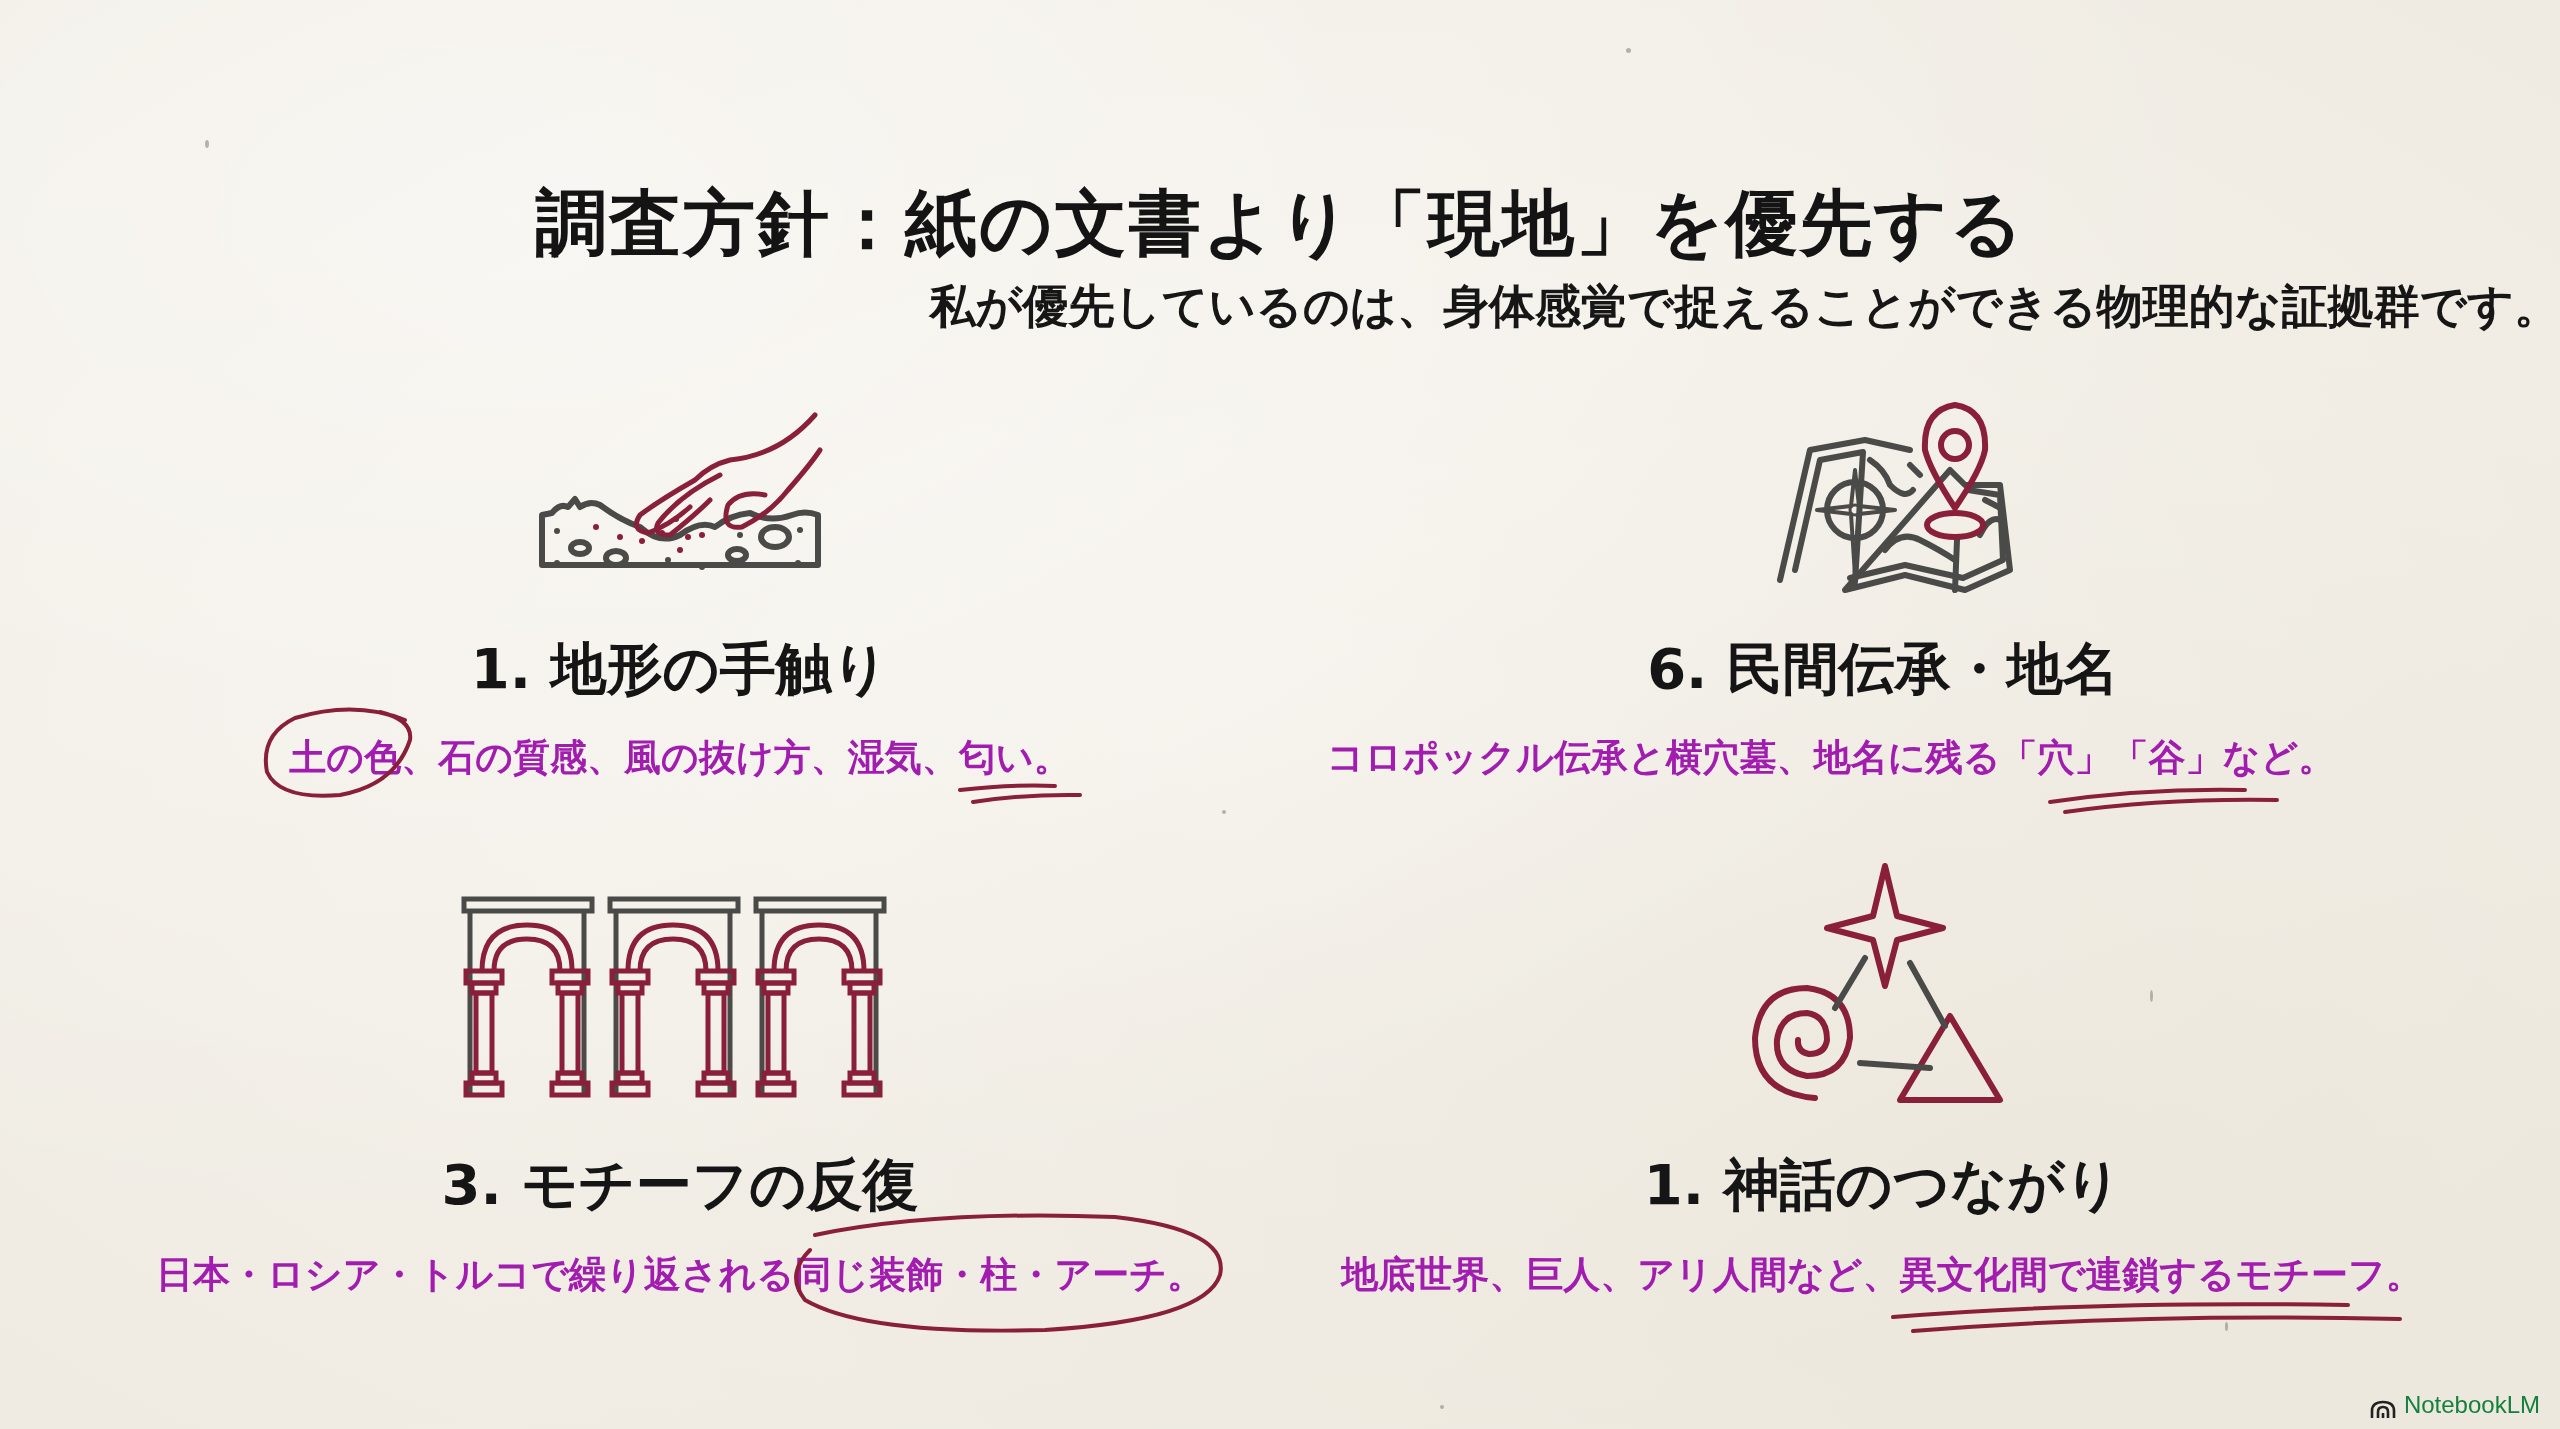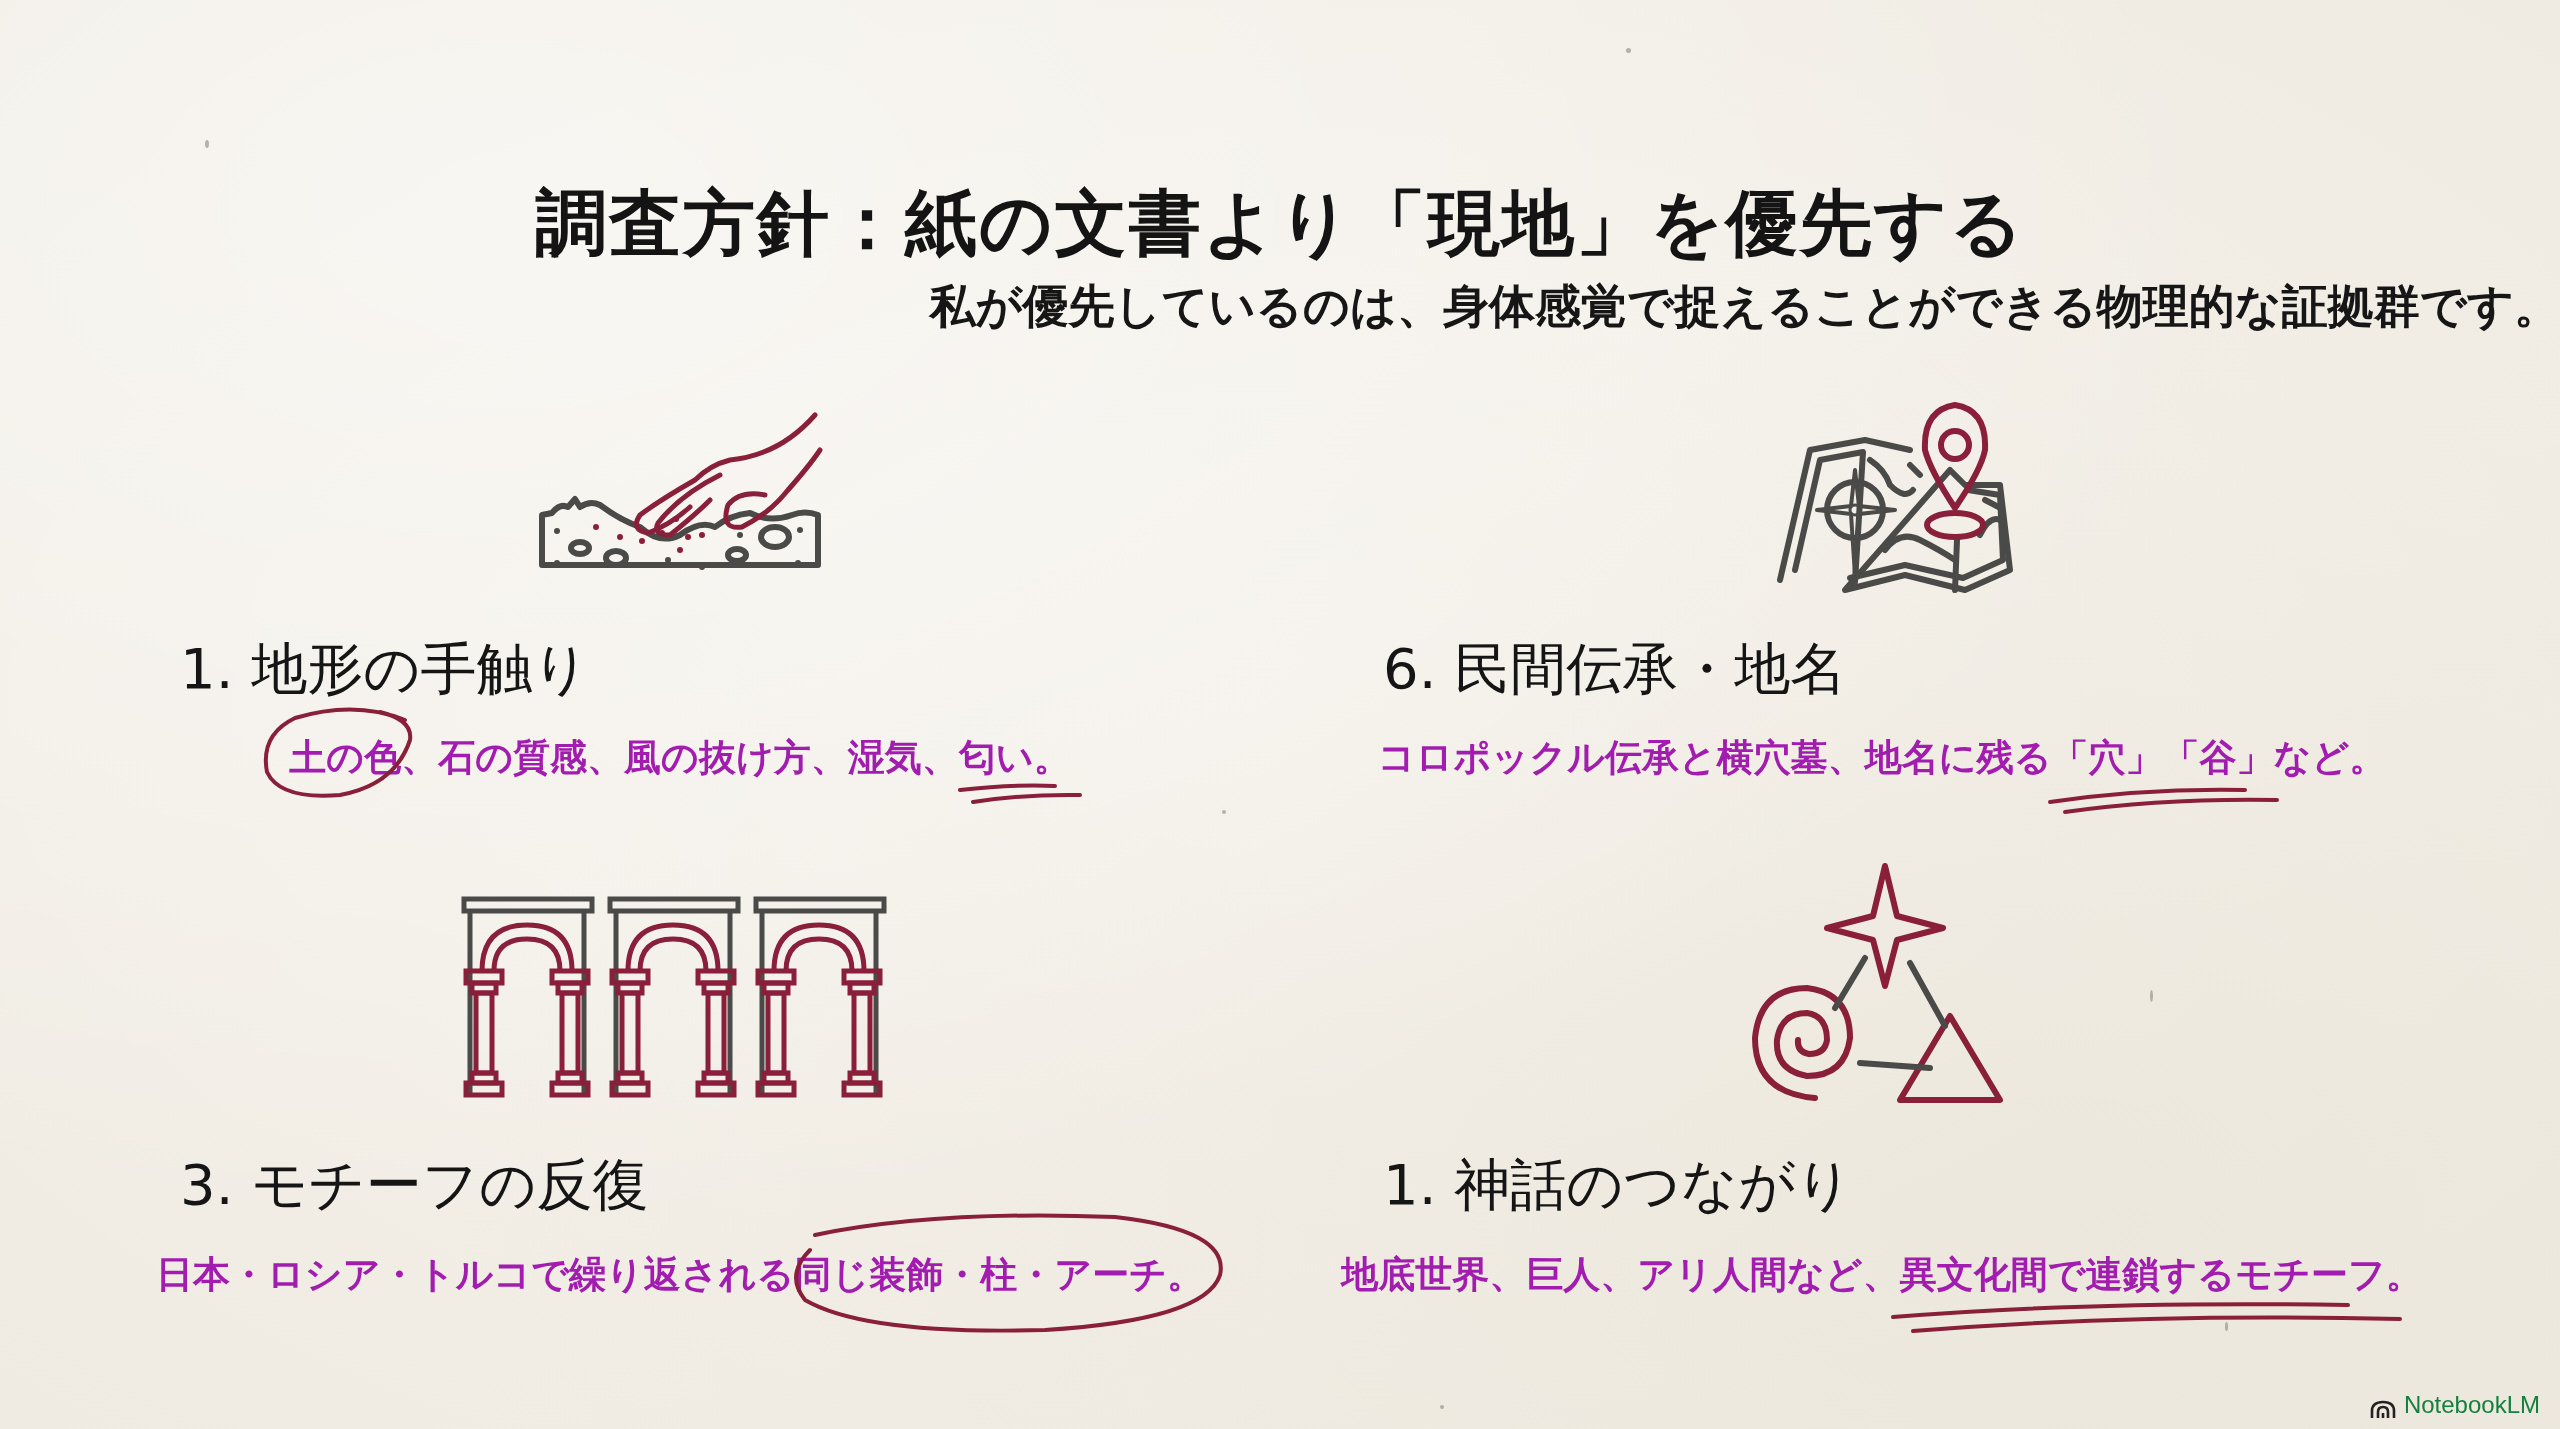--- a/index.html
+++ b/index.html
@@ -17,21 +17,21 @@
   .title {
     position:absolute; left:0; right:0; top:128px; text-align:center;
     font-size:72px; font-weight:bold; letter-spacing:2px; color:#141414;
   }
   .subtitle {
     position:absolute; left:0; right:0; top:276px; text-align:right;
     font-size:46px; font-weight:bold; color:#161616;
   }
   .icon { position:absolute; }
   .item-title {
-    position:absolute; text-align:left; font-size:56px; font-weight:normal; color:#151515;
+    position:absolute; text-align:center; font-size:56px; font-weight:bold; color:#151515;
     width:1000px;
   }
   .item-desc {
     position:absolute; text-align:center; font-size:37px; font-weight:bold; color:#a21caf;
     width:1300px; white-space:nowrap;
   }
   .mark { position:absolute; pointer-events:none; }
   .brand {
     position:absolute; right:20px; bottom:10px; display:flex; align-items:flex-end; gap:8px;
     font-family:"Liberation Sans",sans-serif; font-size:24px; color:#15803d;
@@ -110,21 +110,21 @@
       <circle cx="110" cy="120" r="5" stroke-width="3"></circle>
       <path d="M212 150 L210 200"></path>
     </g>
     <g fill="none" stroke="#8a1f3a" stroke-width="6" stroke-linejoin="round">
       <path d="M210 118 Q185 80 180 60 Q178 20 210 15 Q242 20 240 60 Q236 80 210 118 Z"></path>
       <circle cx="210" cy="55" r="14"></circle>
       <ellipse cx="210" cy="135" rx="28" ry="12"></ellipse>
     </g>
   </svg>
   <div class="item-title" style="left:1383px;top:632px;">6. 民間伝承・地名</div>
-  <div class="item-desc" style="left:1232px;top:733px;">コロポックル伝承と横穴墓、地名に残る「穴」「谷」など。</div>
+  <div class="item-desc" style="left:1181px;top:733px;">コロポックル伝承と横穴墓、地名に残る「穴」「谷」など。</div>
   <svg class="mark" style="left:2045px;top:780px;" width="240" height="35" viewBox="0 0 240 35">
     <path d="M5 22 Q100 8 200 10" fill="none" stroke="#8a1f3a" stroke-width="4" stroke-linecap="round"></path>
     <path d="M20 32 Q120 18 232 20" fill="none" stroke="#8a1f3a" stroke-width="4" stroke-linecap="round"></path>
   </svg>
 </div>
 
 <div>
   <svg class="icon" style="left:460px;top:895px;" width="430" height="210" viewBox="0 0 430 210">
     <g id="arch">
       <g fill="none" stroke="#4a4a48" stroke-width="5">

